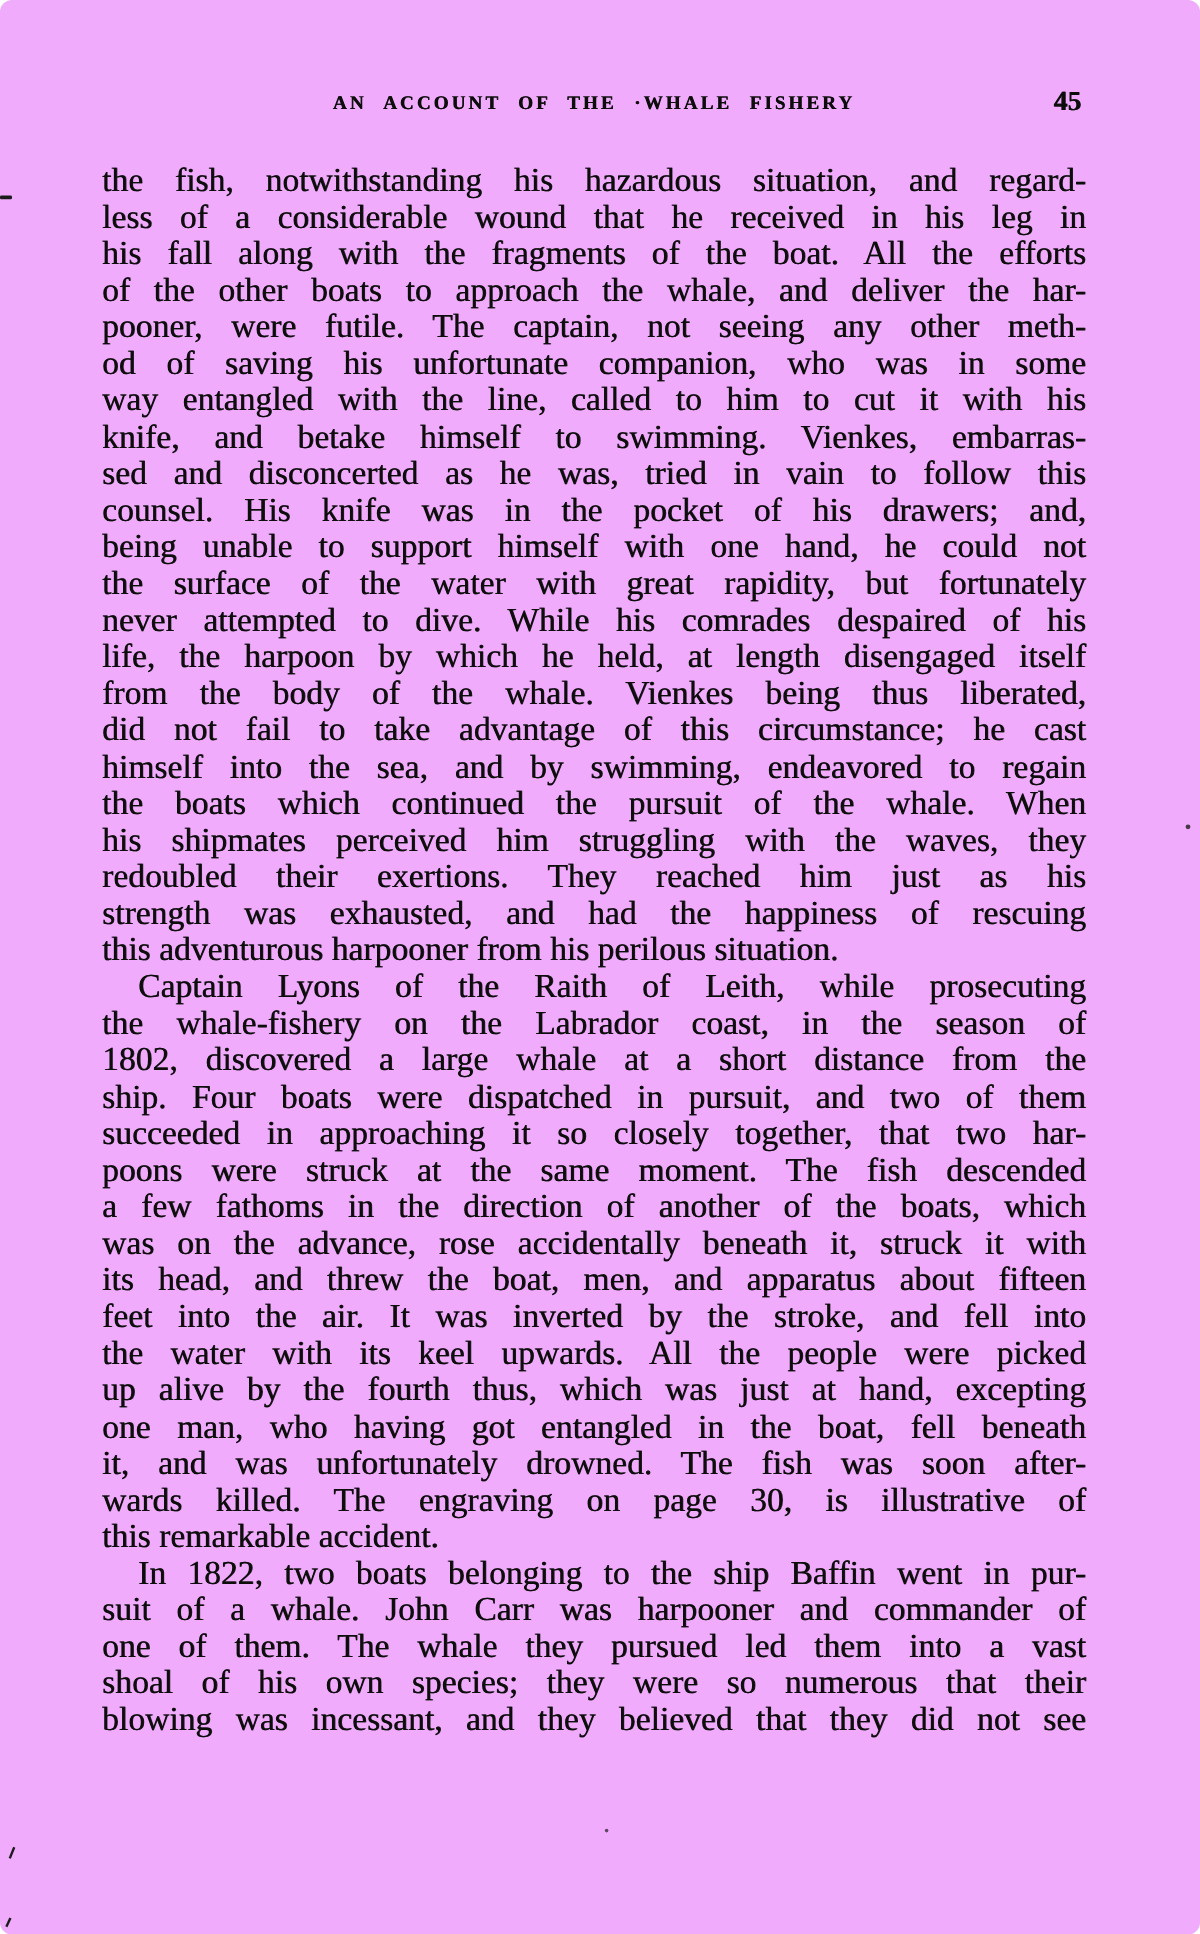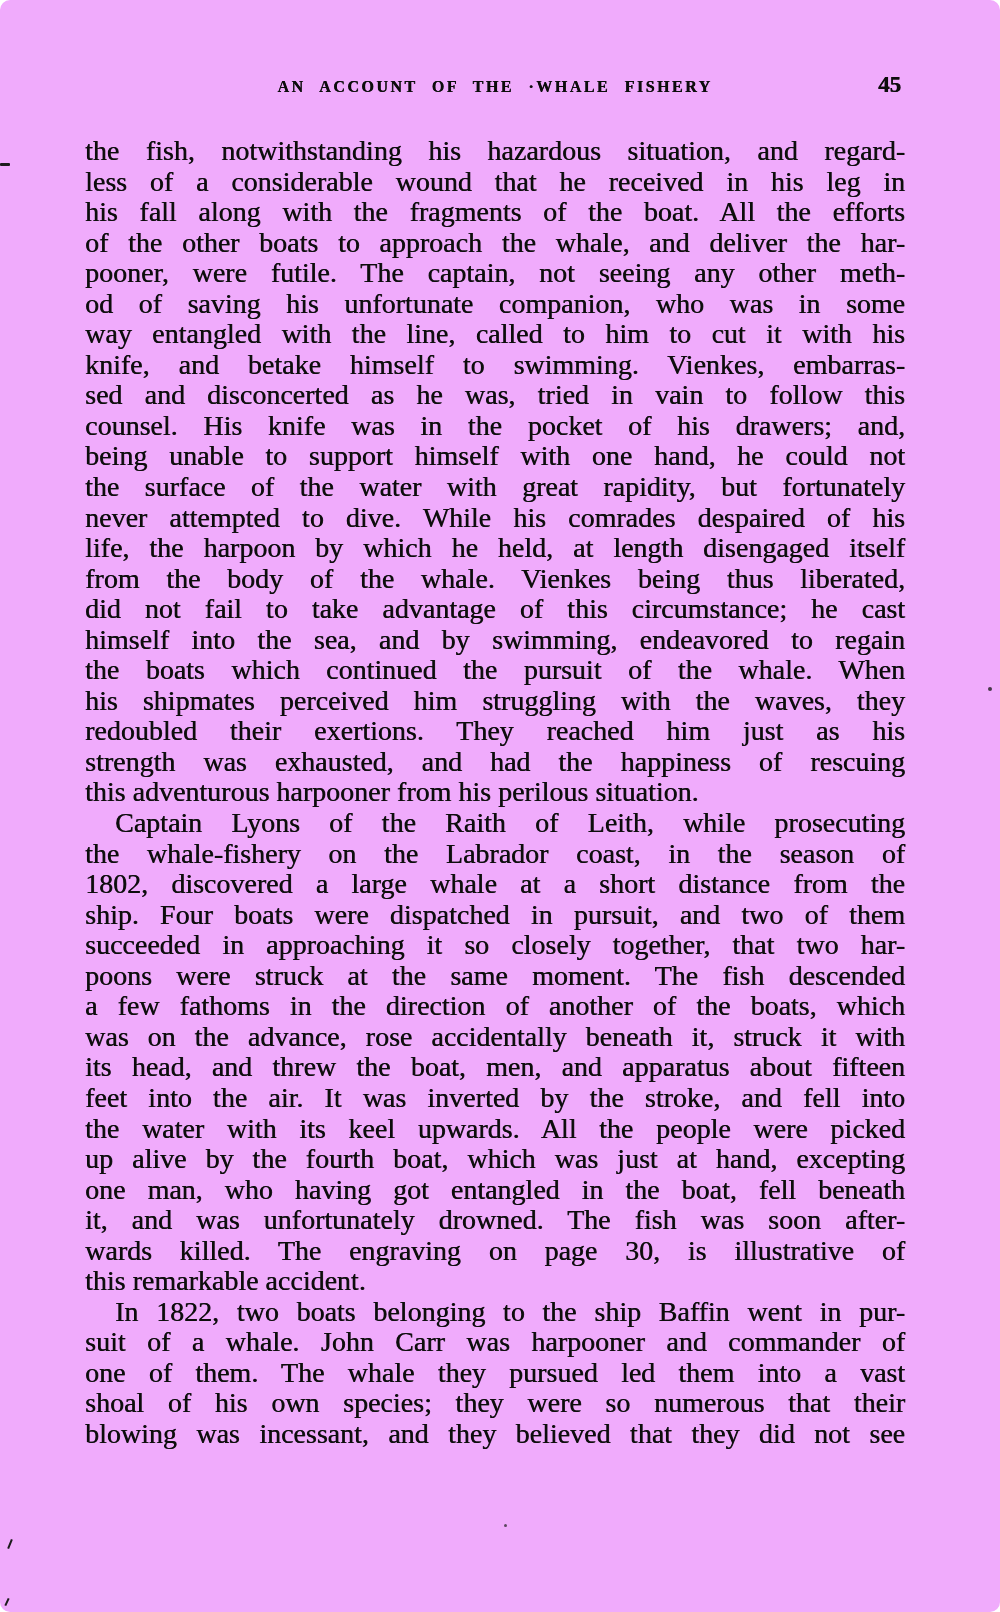--- a/index.html
+++ b/index.html
@@ -108,21 +108,21 @@
     <div class="line">the whale-fishery on the Labrador coast, in the season of</div>
     <div class="line">1802, discovered a large whale at a short distance from the</div>
     <div class="line">ship.  Four boats were dispatched in pursuit, and two of them</div>
     <div class="line">succeeded in approaching it so closely together, that two har-</div>
     <div class="line">poons were struck at the same moment.  The fish descended</div>
     <div class="line">a few fathoms in the direction of another of the boats, which</div>
     <div class="line">was on the advance, rose accidentally beneath it, struck it with</div>
     <div class="line">its head, and threw the boat, men, and apparatus about fifteen</div>
     <div class="line">feet into the air.  It was inverted by the stroke, and fell into</div>
     <div class="line">the water with its keel upwards.  All the people were picked</div>
-    <div class="line">up alive by the fourth boat, which was just at hand, excepting</div>
+    <div class="line">up alive by the fourth thus, which was just at hand, excepting</div>
     <div class="line">one man, who having got entangled in the boat, fell beneath</div>
     <div class="line">it, and was unfortunately drowned.  The fish was soon after-</div>
     <div class="line">wards killed.  The engraving on page 30, is illustrative of</div>
     <div class="line para-last">this remarkable accident.</div>
     <div class="line indent">In 1822, two boats belonging to the ship Baffin went in pur-</div>
     <div class="line">suit of a whale.  John Carr was harpooner and commander of</div>
     <div class="line">one of them.  The whale they pursued led them into a vast</div>
     <div class="line">shoal of his own species; they were so numerous that their</div>
     <div class="line">blowing was incessant, and they believed that they did not see</div>
   </div>

